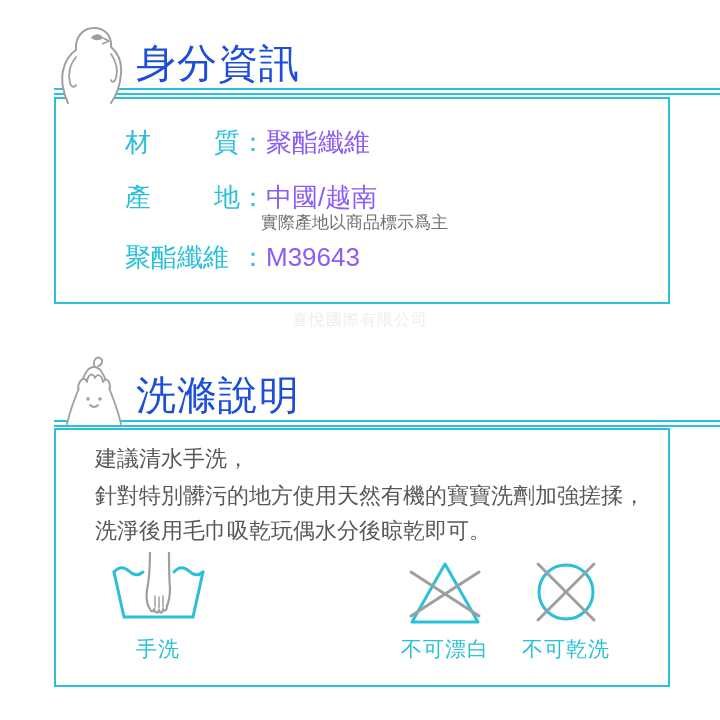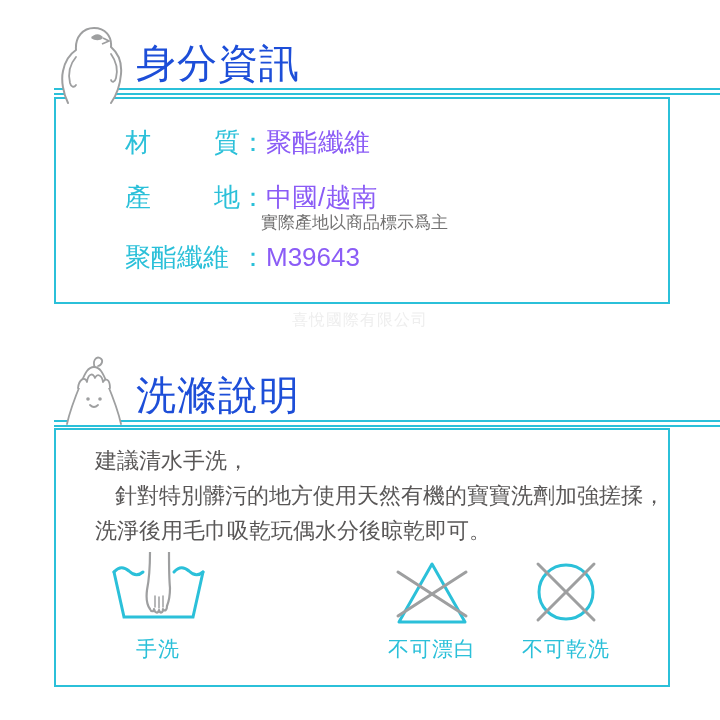--- a/index.html
+++ b/index.html
@@ -82,22 +82,22 @@
       <path d="M20,34 C21,25 27,22 29,28 C30,20 35,18 37,24 C39,19 44,21 45,28 C48,23 52,26 52,34" fill="#ffffff" stroke="#9e9fa0" stroke-width="1.8" stroke-linecap="round" stroke-linejoin="round"></path>
       <circle cx="30" cy="45" r="1.8" fill="#9e9fa0"></circle>
       <circle cx="42" cy="45" r="1.8" fill="#9e9fa0"></circle>
       <path d="M32,51 Q36,55 40,51" fill="none" stroke="#9e9fa0" stroke-width="1.8" stroke-linecap="round"></path>
     </svg>
   </div>
   <div class="section-title" style="left:136px;top:368px;">洗滌說明</div>
   <div class="double-rule" style="top:420px;"></div>
 
   <div class="info-box" style="top:428px;height:255px;">
-    <div class="wash-line" style="top:13px;">建議清水手洗，</div>
-    <div class="wash-line" style="top:48px;margin-left:20px;">針對特別髒污的地方使用天然有機的寶寶洗劑加強搓揉，</div>
+    <div class="wash-line" style="top:13px;font-family:Liberation Mono, monospace;">建議清水手洗，</div>
+    <div class="wash-line" style="top:48px;">針對特別髒污的地方使用天然有機的寶寶洗劑加強搓揉，</div>
     <div class="wash-line" style="top:83px;">洗淨後用毛巾吸乾玩偶水分後晾乾即可。</div>
 
     <div class="care-cell" style="left:47px;">
       <div class="care-glyph">
         <svg width="97" height="78" viewBox="0 0 97 78">
           <g stroke="#2bc0d9" stroke-width="3" fill="none" stroke-linecap="round">
             <path d="M4,20 L14,65 L83,65 L93,20"></path>
             <path d="M4,20 Q11,12 19,19 Q26,26 33,20"></path>
             <path d="M64,20 Q71,12 79,19 Q86,26 93,20"></path>
           </g>
@@ -106,21 +106,21 @@
             <path d="M45,44 L45,55"></path>
               <path d="M49,45 L49,56"></path>
               <path d="M53,44 L53,55"></path>
           </g>
         </svg>
       </div>
       <div class="care-label">手洗</div>
     </div>
 
 
-    <div class="care-cell" style="left:321px;text-align:center;">
+    <div class="care-cell" style="left:334px;text-align:center;">
       <div class="care-glyph">
         <svg width="84" height="72" viewBox="0 0 84 72">
           <path d="M42,6 L9,64 L75,64 Z" fill="none" stroke="#2bc0d9" stroke-width="3" stroke-linejoin="round"></path>
           <g stroke="#9e9fa0" stroke-width="3" stroke-linecap="round">
             <path d="M8,14 L76,58"></path>
               <path d="M76,14 L8,58"></path>
           </g>
         </svg>
       </div>
       <div class="care-label">不可漂白</div>

